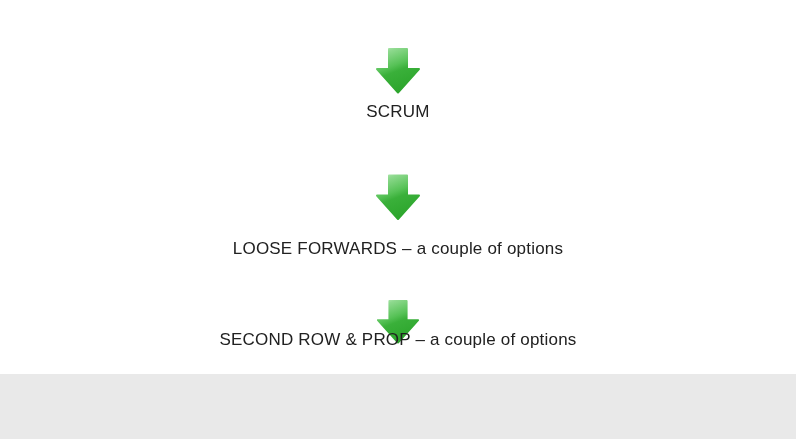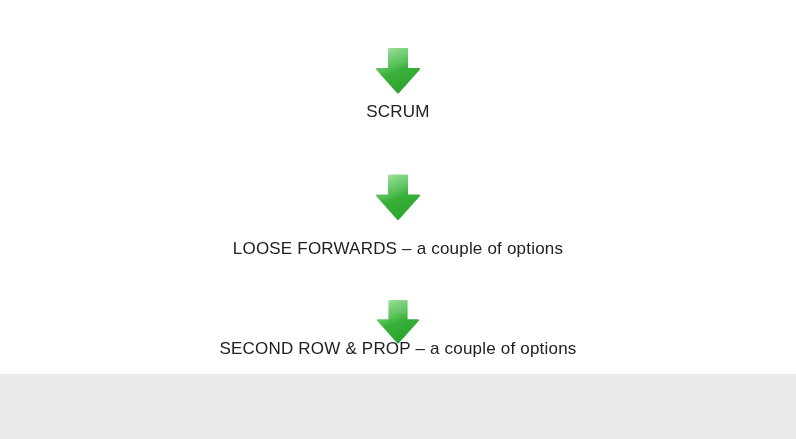--- a/index.html
+++ b/index.html
@@ -30,21 +30,21 @@
     left:50%;
     transform:translateX(-50%);
     width:48px;height:48px;
     display:block;
   }
   .arrow-1{top:47px;}
   .label-1{top:101px;}
   .arrow-2{top:172px;height:51px;}
   .label-2{top:230px;margin-top:8px;}
   .arrow-3{top:299px;height:46px;}
-  .label-3{top:338px;text-align:center;}
+  .label-3{top:329px;text-align:center;}
   .label-footer{top:392px;}
   
   .sA{stop-color:var(--arrow-highlight,#bdeebd);}
   .sB{stop-color:var(--arrow-light,#8ed98e);}
   .sC{stop-color:var(--arrow-mid,#57c257);}
   .sD{stop-color:var(--arrow-deep,#3ab03a);}
   .sE{stop-color:var(--arrow-dark,#2da62d);}
   .defs-holder{position:absolute;width:0;height:0;overflow:hidden;}
 </style>
 </head>

